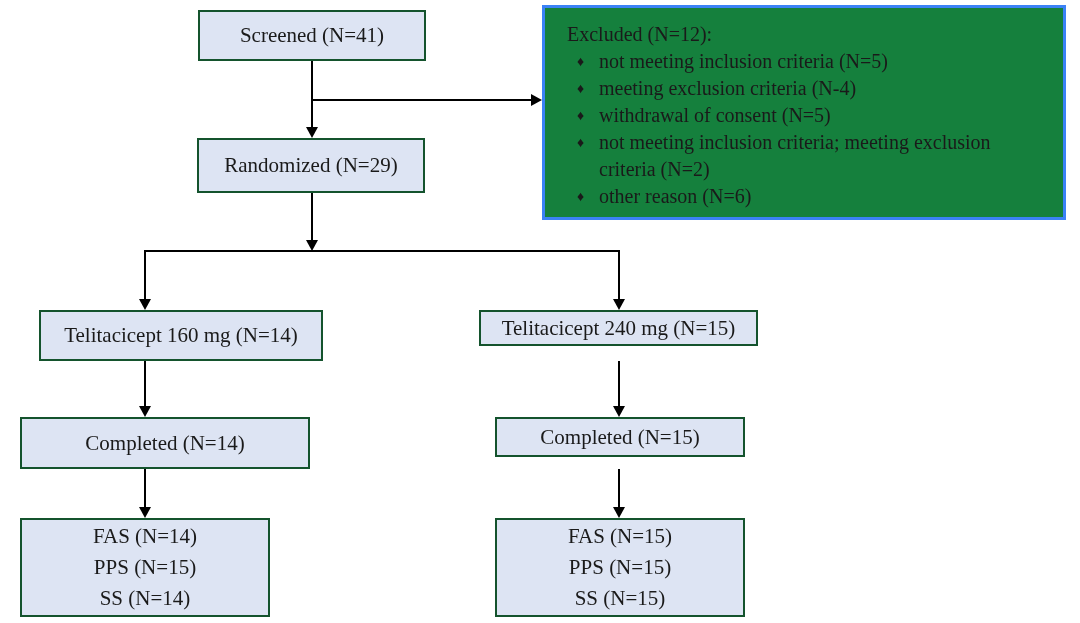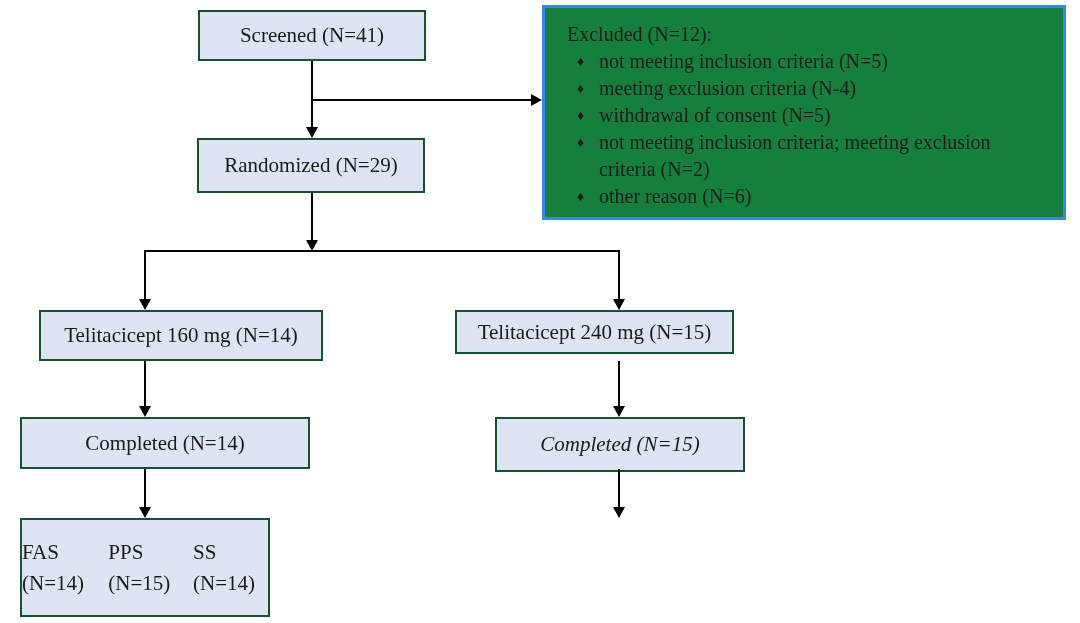--- a/index.html
+++ b/index.html
@@ -17,21 +17,21 @@
     background: #dde4f3;
     border: 2px solid #14532d;
     box-sizing: border-box;
     display: flex;
     align-items: center;
     justify-content: center;
     text-align: left;
     font-size: 21px;
     line-height: 1.25;
   }
-  .box.multiline { flex-direction: row; }
+  .box.multiline { flex-direction: column; }
   .box.multiline .bline { line-height: 31px; }
   .excluded {
     position: absolute;
     background: #15803d;
     border: 3px solid #3b82f6;
     box-sizing: border-box;
     font-size: 20px;
     line-height: 27px;
     padding: 13px 14px 0 22px;
   }
@@ -96,35 +96,40 @@
     </ul>
   </div>
 
   <div class="box" style="left:197px; top:138px; width:228px; height:55px;">
     <span>Randomized (N=29)</span>
   </div>
 
   <div class="box" style="left:3px; top:310px; width:284px; height:51px;margin-left:36px;">
     <span>Telitacicept 160 mg (N=14)</span>
   </div>
-  <div class="box" style="left:455px; top:310px; width:279px; height:44px;">
+  <div class="box" style="left:479px; top:310px; width:279px; height:36px;">
     <span>Telitacicept 240 mg (N=15)</span>
   </div>
 
   <div class="box" style="left:20px; top:417px; width:290px; height:52px;">
     <span>Completed (N=14)</span>
   </div>
-  <div class="box" style="left:495px; top:417px; width:250px; height:55px;font-style:italic;">
+  <div class="box" style="left:495px; top:417px; width:250px; height:40px;">
     <span>Completed (N=15)</span>
   </div>
 
   <div class="box multiline" style="left:20px; top:518px; width:250px; height:99px;">
     <div class="bline">FAS (N=14)</div>
     <div class="bline">PPS (N=15)</div>
     <div class="bline">SS (N=14)</div>
+  </div>
+  <div class="box multiline" style="left:495px; top:518px; width:250px; height:99px;">
+    <div class="bline">FAS (N=15)</div>
+    <div class="bline">PPS (N=15)</div>
+    <div class="bline">SS (N=15)</div>
   </div>
 
   <div class="vline" style="left:311px; top:61px; height:66px;"></div>
   <div class="arrow-down" style="left:306px; top:127px;"></div>
 
   <div class="hline" style="left:312px; top:99px; width:219px;"></div>
   <div class="arrow-right" style="left:531px; top:94px;"></div>
 
   <div class="vline" style="left:311px; top:193px; height:47px;"></div>
   <div class="arrow-down" style="left:306px; top:240px;"></div>

